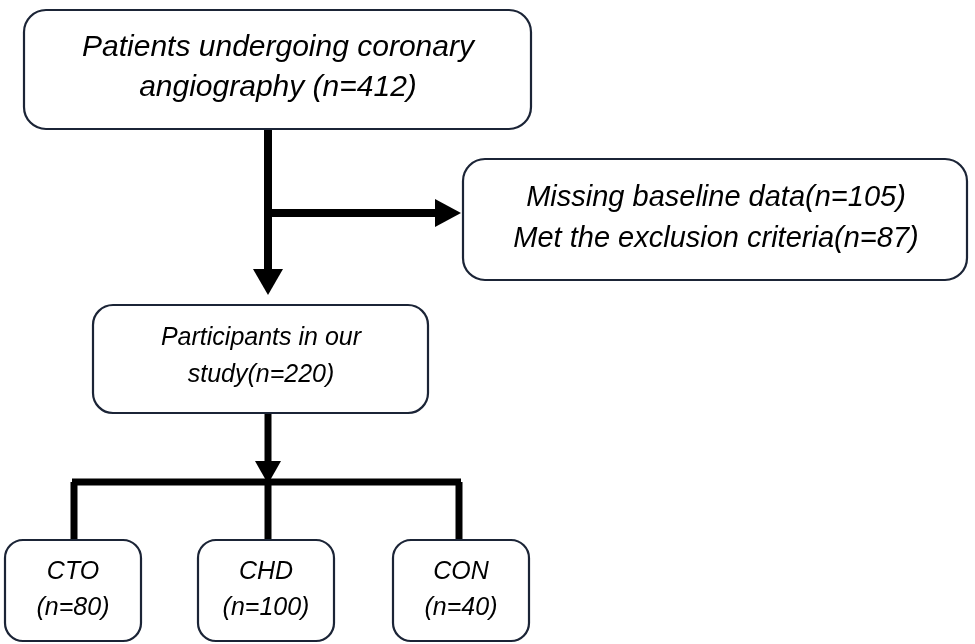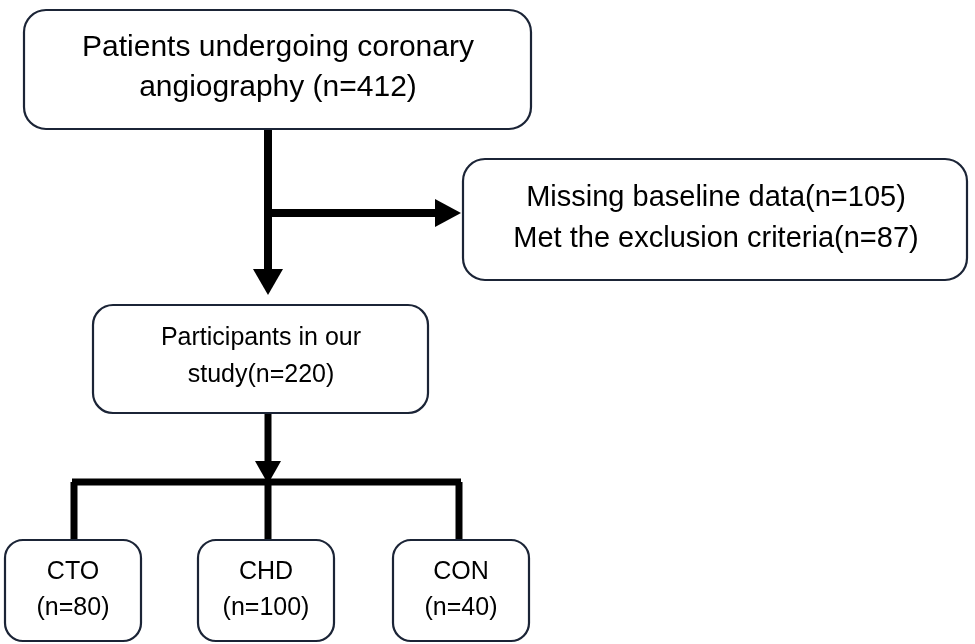--- a/index.html
+++ b/index.html
@@ -10,20 +10,21 @@
   }
   body {
     font-family: "Liberation Sans", "DejaVu Sans", sans-serif;
   }
   #flow-root {
     position: relative;
     width: 975px;
     height: 644px;
     background: #ffffff;
     overflow: hidden;
+    font-style: italic;
   }
   svg#flow-canvas {
     position: absolute;
     left: 0;
     top: 0;
     width: 975px;
     height: 644px;
     display: block;
   }
   .node-box {

